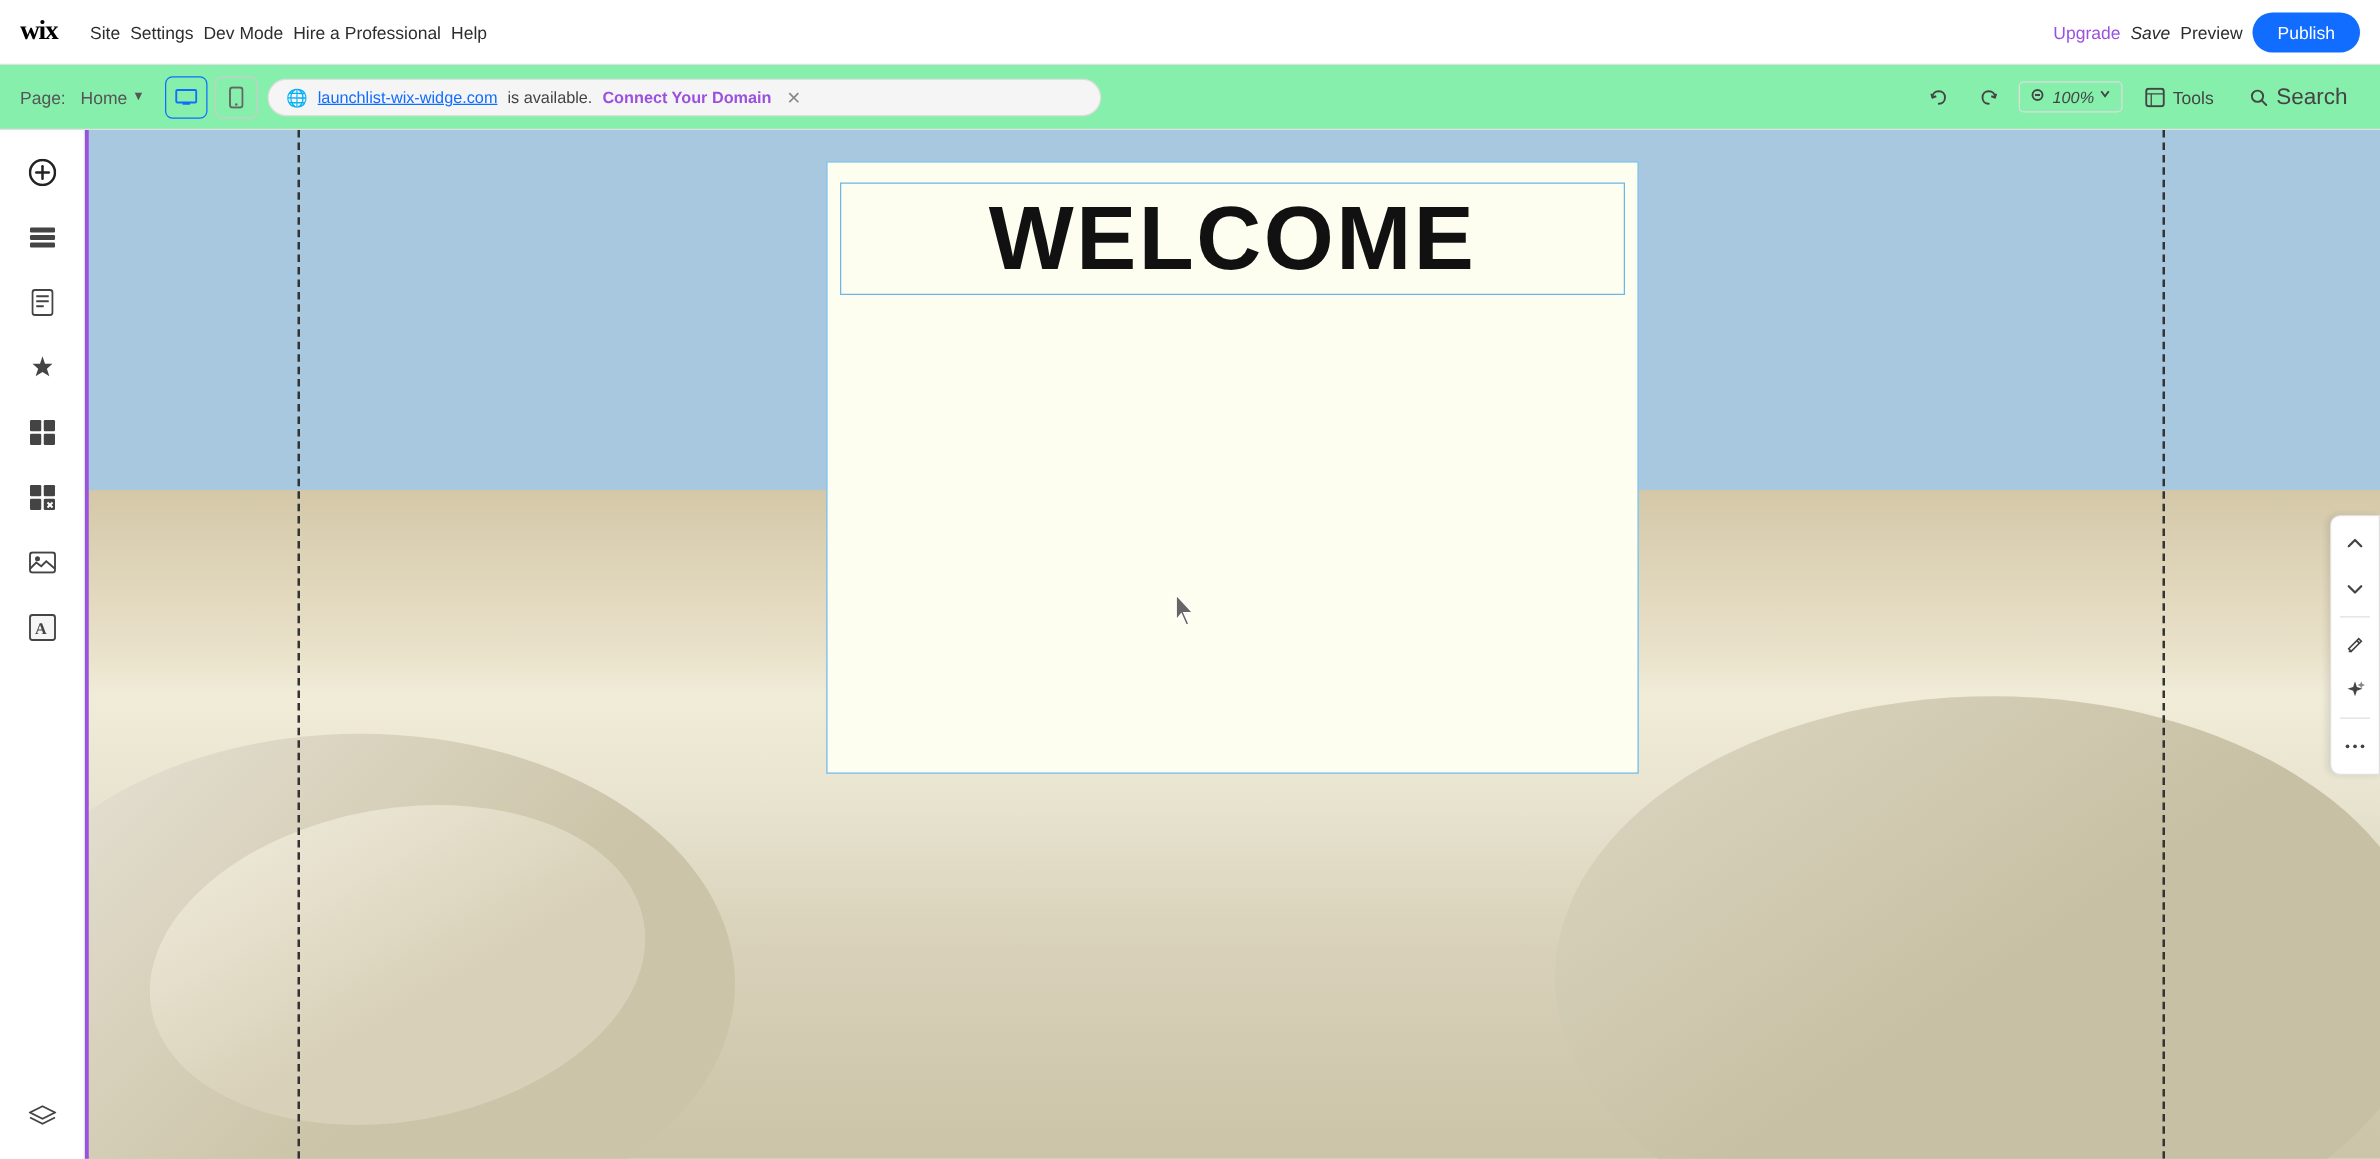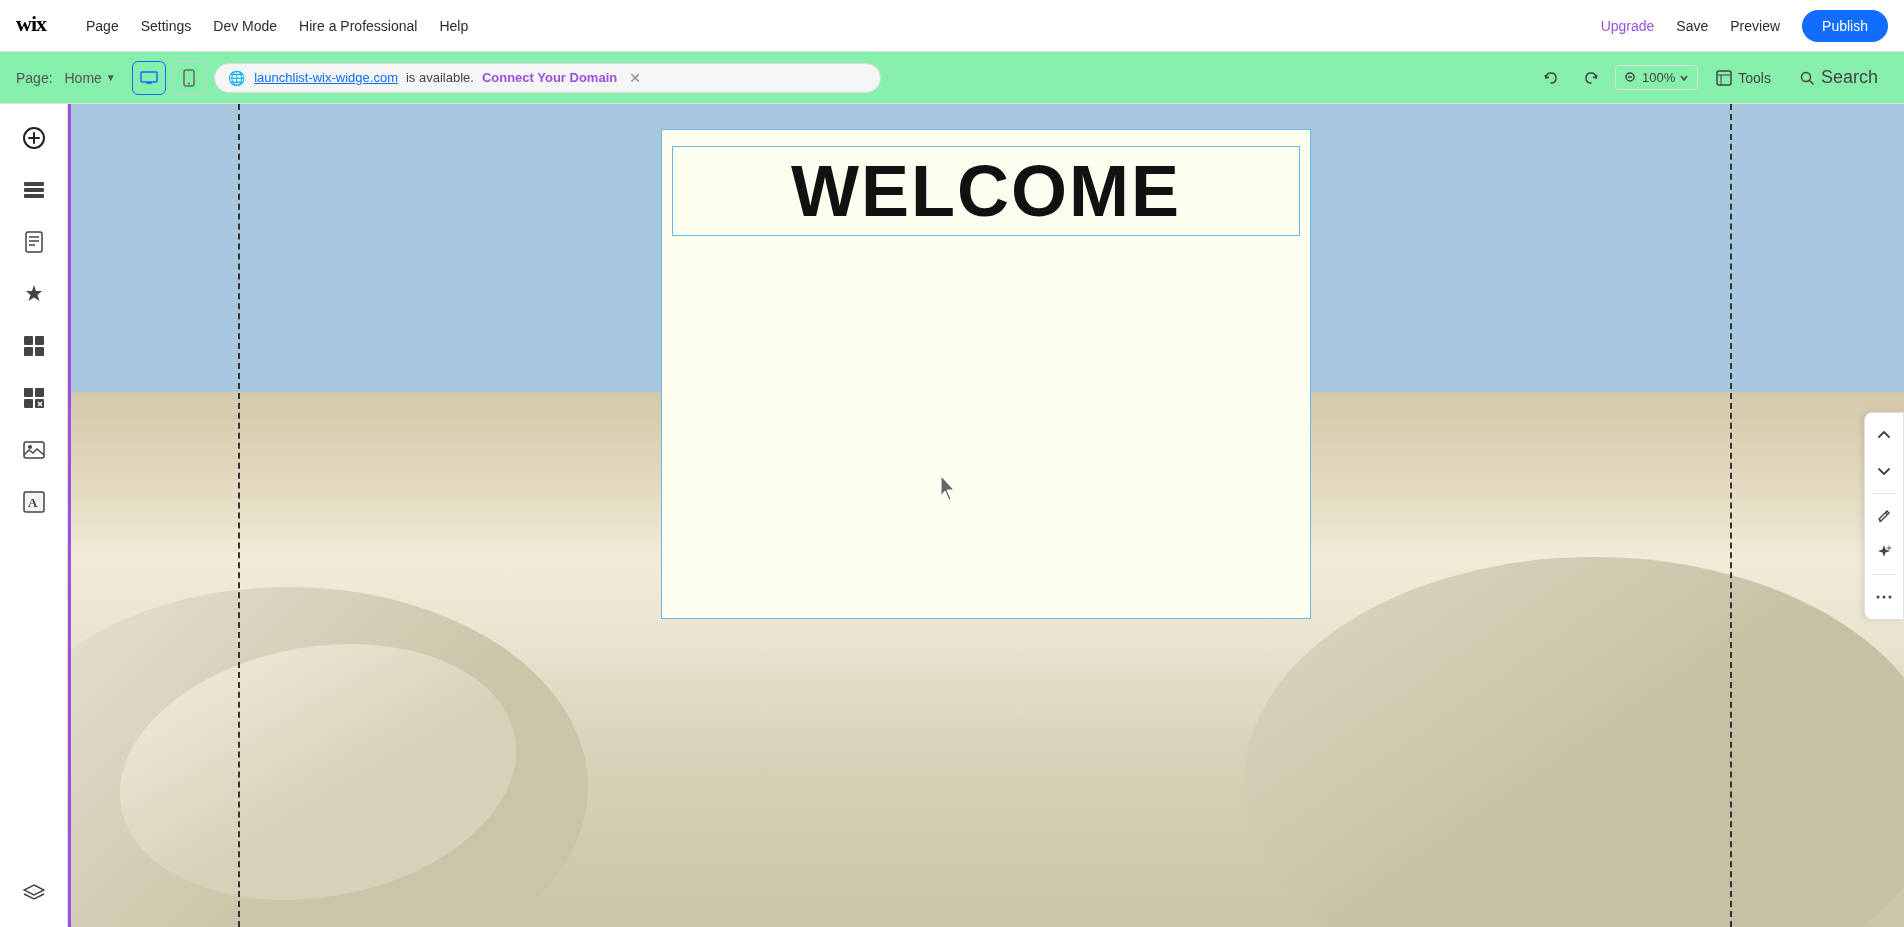--- a/index.html
+++ b/index.html
@@ -6,21 +6,21 @@
     body { font-family: 'Helvetica Neue', Arial, sans-serif; width: 1904px; height: 927px; overflow: hidden; background: #fff; }
 
     
     .top-nav {
       display: flex;
       align-items: center;
       height: 52px;
       background: #fff;
       border-bottom: 1px solid #e0e0e0;
       padding: 0 16px;
-      gap: 22px;
+      gap: 8px;
       position: relative;
       z-index: 10;
     }
     .wix-logo {
       font-size: 28px;
       font-weight: 900;
       color: #000;
       letter-spacing: -1px;
       margin-right: 8px;
     }
@@ -35,20 +35,21 @@
       font-size: 14px;
       color: #9b51e0;
       cursor: pointer;
       font-weight: 500;
     }
     .nav-save {
       font-size: 14px;
       color: #2d2d2d;
       cursor: pointer;
       font-weight: 500;
+      font-style: italic;
     }
     .nav-preview {
       font-size: 14px;
       color: #2d2d2d;
       cursor: pointer;
       font-weight: 500;
     }
     .nav-publish {
       background: #116dff;
       color: #ffffff;
@@ -135,26 +136,27 @@
       justify-content: center;
       cursor: pointer;
       color: #444;
       font-size: 16px;
       border-radius: 4px;
     }
     .zoom-display {
       font-size: 13px;
       color: #444;
       display: flex;
-      align-items: center;
+      align-items: flex-start;
       gap: 4px;
       cursor: pointer;
       padding: 4px 8px;
       border: 1px solid #ddd;
       border-radius: 4px;
+      font-style: italic;
     }
     .tools-btn {
       display: flex;
       align-items: center;
       gap: 6px;
       font-size: 14px;
       color: #444;
       cursor: pointer;
       padding: 4px 10px;
       border-radius: 4px;
@@ -325,21 +327,21 @@
 <body>
 
 <div class="top-nav">
 
   <div class="wix-logo">
     <svg width="40" height="24" viewBox="0 0 40 24" fill="none">
       <text x="0" y="20" font-family="Arial Black" font-weight="900" font-size="22" fill="#000">wix</text>
     </svg>
   </div>
 
-  <div class="nav-item">Page</div>
+  <div class="nav-item">Site</div>
   <div class="nav-item">Settings</div>
   <div class="nav-item">Dev Mode</div>
   <div class="nav-item">Hire a Professional</div>
   <div class="nav-item">Help</div>
 
   <div class="nav-spacer"></div>
 
   <div class="nav-upgrade">Upgrade</div>
   <div class="nav-save">Save</div>
   <div class="nav-preview">Preview</div>

